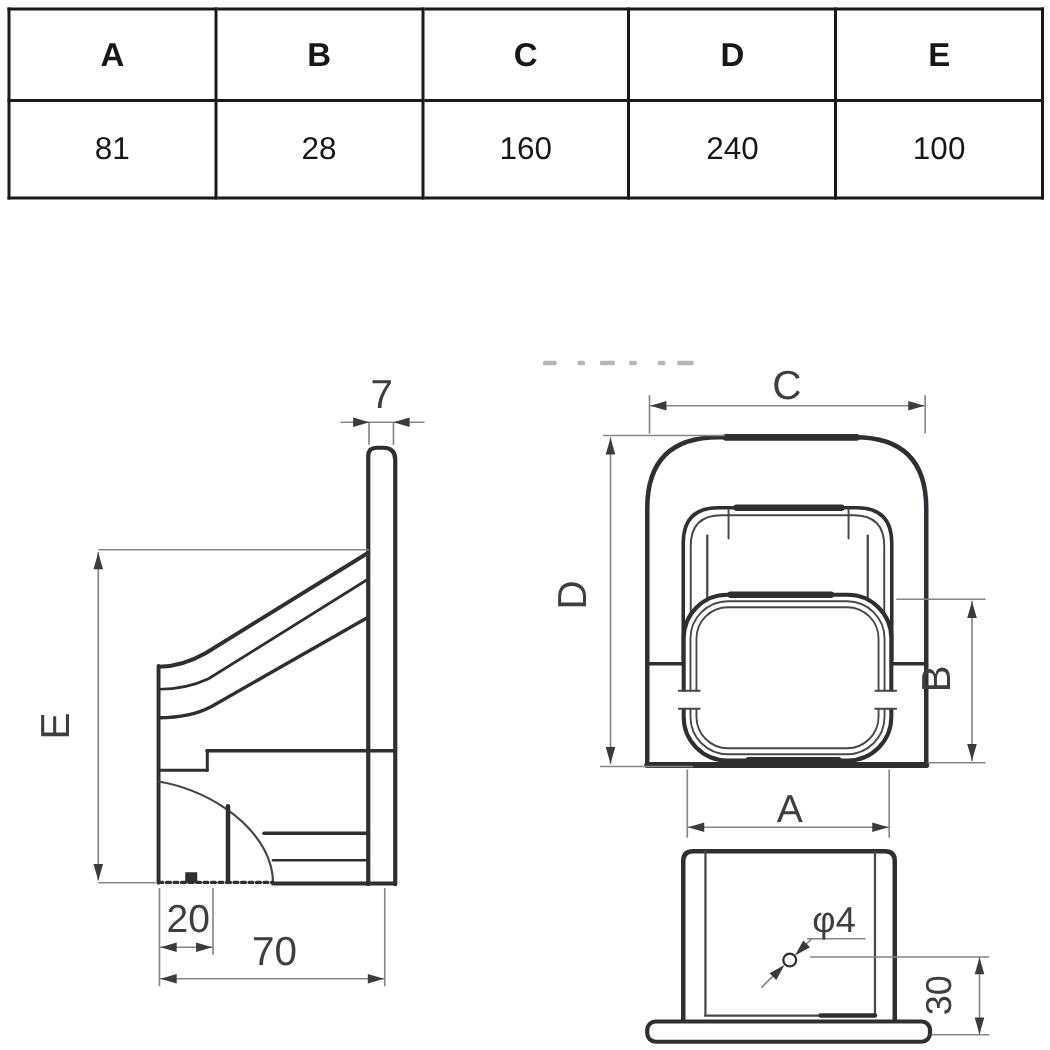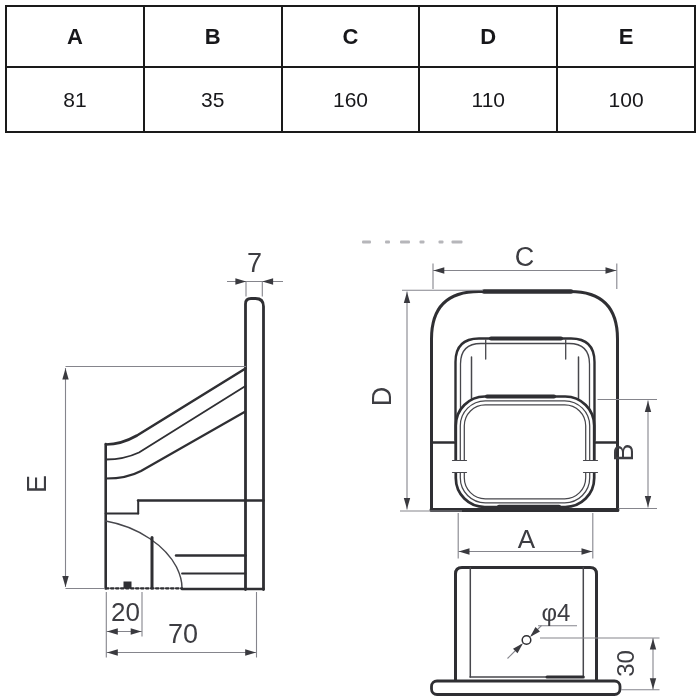--- a/index.html
+++ b/index.html
@@ -30,23 +30,23 @@
     <tbody>
         <tr class="hdr">
       <td>A</td>
       <td>B</td>
       <td>C</td>
       <td>D</td>
       <td>E</td>
     </tr>
     <tr class="val">
       <td>81</td>
-      <td>35</td>
+      <td>28</td>
       <td>160</td>
-      <td>110</td>
+      <td>240</td>
       <td>100</td>
     </tr>
   </tbody>
     </table>
 
   <svg id="drawing" width="700" height="700" viewBox="0 0 700 700">
 
     <g fill="#b6b6ba">
       <rect x="362" y="240.5" width="9" height="3" rx="1"></rect>
       <rect x="385" y="240.5" width="5" height="3" rx="1"></rect>

